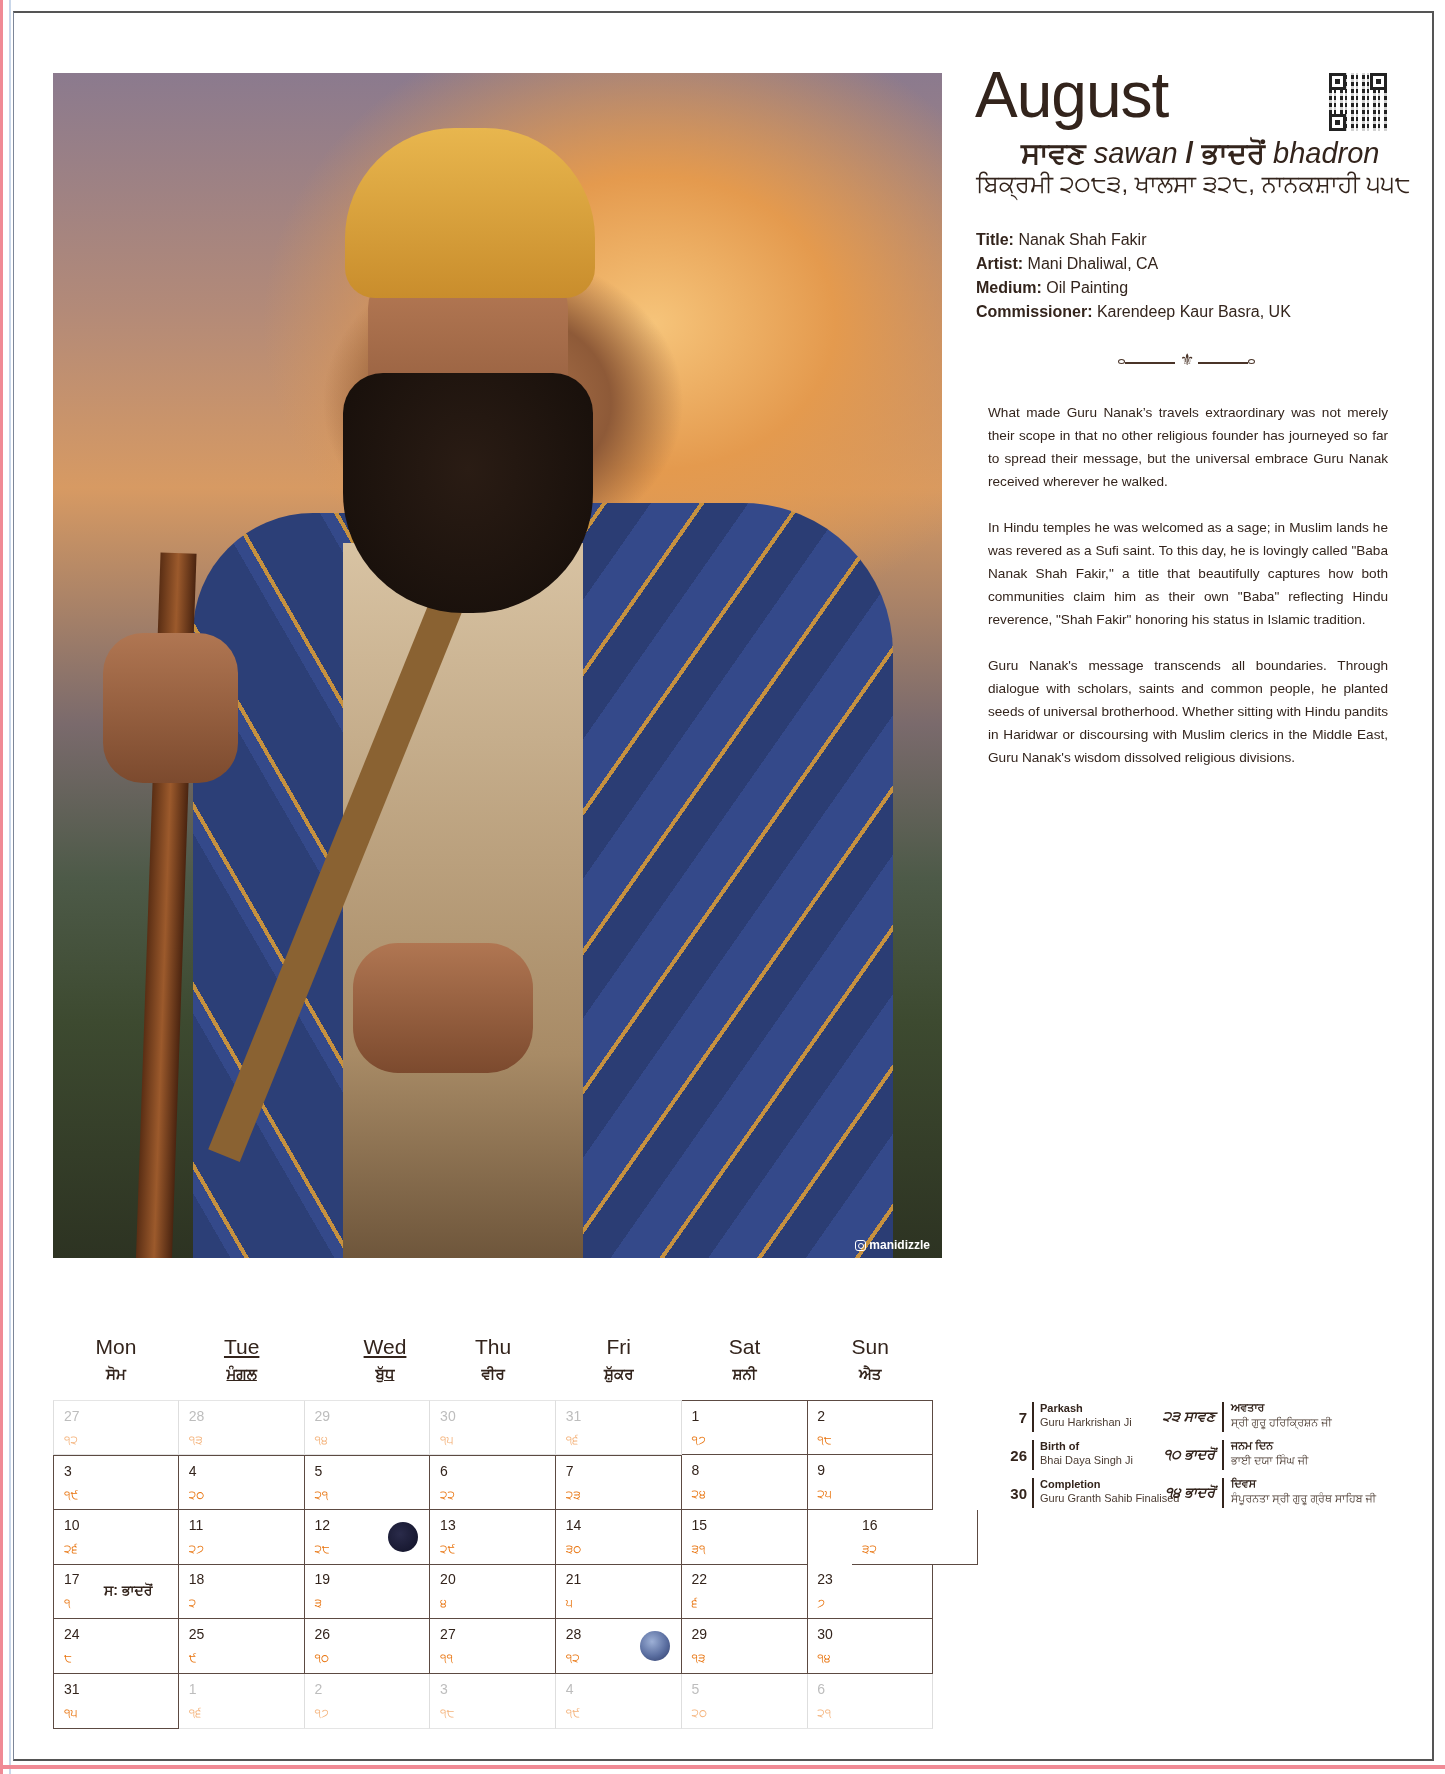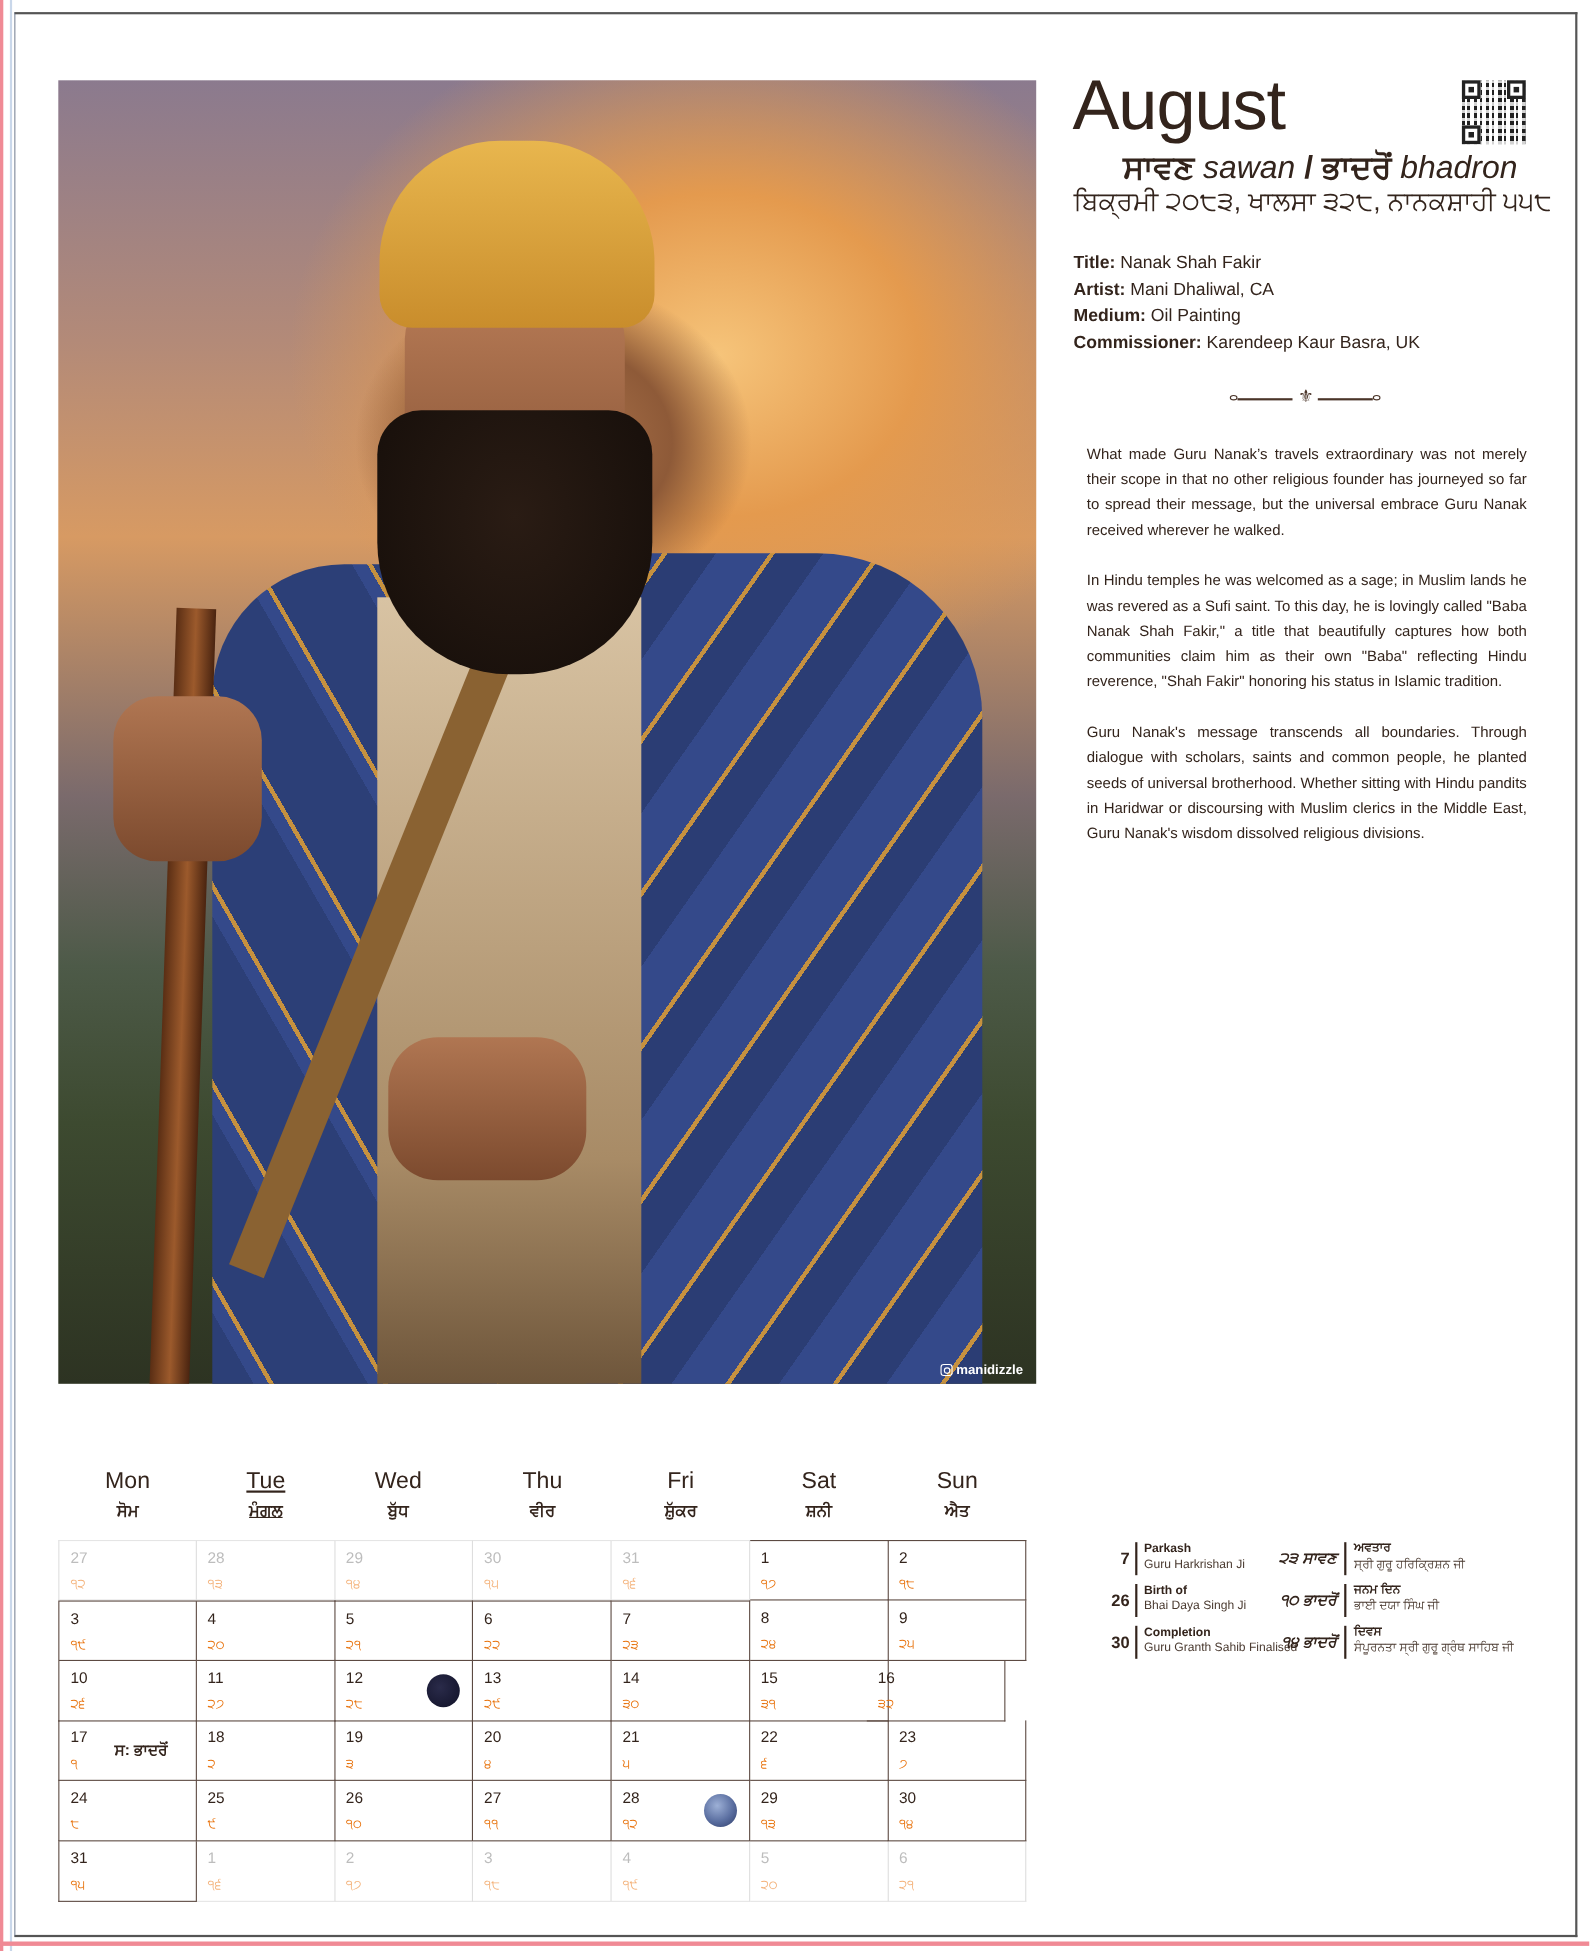--- a/index.html
+++ b/index.html
@@ -146,21 +146,21 @@
 
 <div id="dows">
     <div class="dow" style="left: 53px;">
       <span class="en">Mon</span>
       <span class="pa">ਸੋਮ</span>
     </div>
     <div class="dow" style="left: 178.7px; text-decoration: underline;">
       <span class="en">Tue</span>
       <span class="pa">ਮੰਗਲ</span>
     </div>
-    <div class="dow" style="left: 299px;">
+    <div class="dow" style="left: 322px; text-decoration: underline;">
       <span class="en">Wed</span>
       <span class="pa">ਬੁੱਧ</span>
     </div>
     <div class="dow" style="left: 430.1px;">
       <span class="en">Thu</span>
       <span class="pa">ਵੀਰ</span>
     </div>
     <div class="dow" style="left: 555.8px;">
       <span class="en">Fri</span>
       <span class="pa">ਸ਼ੁੱਕਰ</span>
@@ -250,21 +250,21 @@
       <span class="g">੨੯</span>
     </div>
     <div class="cell in" style="left: 502.8px; top: 109.6px;">
       <span class="d">14</span>
       <span class="g">੩੦</span>
     </div>
     <div class="cell in" style="left: 628.5px; top: 109.6px;">
       <span class="d">15</span>
       <span class="g">੩੧</span>
     </div>
-    <div class="cell in" style="left: 735px; top: 109.6px; padding-left: 44px;">
+    <div class="cell in" style="left: 799px; top: 109.6px; padding-left: 44px;">
       <span class="d">16</span>
       <span class="g">੩੨</span>
     </div>
     <div class="cell in" style="left: 0px; top: 164.4px; border-left: 1.5px solid rgb(92, 74, 66);">
       <span class="d">17</span>
       <span class="g">੧</span>
       <span class="note">ਸ: ਭਾਦਰੋਂ</span>
     </div>
     <div class="cell in" style="left: 125.7px; top: 164.4px;">
       <span class="d">18</span>

